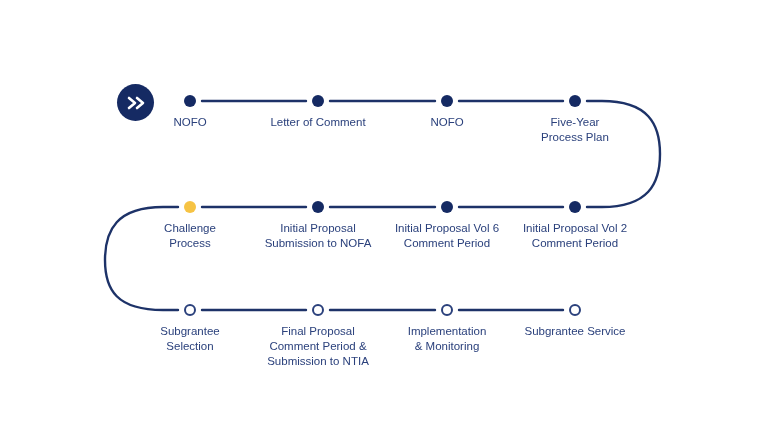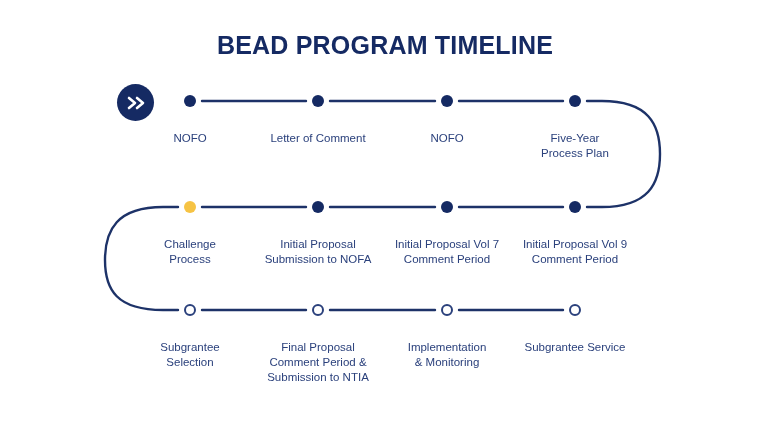--- a/index.html
+++ b/index.html
@@ -83,35 +83,34 @@
   .node.filled-gold .dot {
     background: #f6c344;
   }
   .node.hollow .dot {
     background: #ffffff;
     border: 2px solid #2b417c;
   }
   .node .label {
     position: absolute;
     left: -80px;
-    top: 30px;
+    top: 14px;
     width: 160px;
     text-align: center;
     font-size: 11.5px;
     line-height: 15px;
     color: #2b417c;
     white-space: pre-line;
   }
 </style>
 </head>
 <body>
 
 <div id="canvas">
 
-  <div class="title">BEAD PROGRAM TIMELINE</div>
 
   <svg class="wire-layer" viewBox="0 0 770 433" width="770" height="433">
     <g fill="none" stroke="#1d3268" stroke-width="2.4" stroke-linecap="round">
 
       <line x1="202" y1="101" x2="306" y2="101"></line>
       <line x1="330" y1="101" x2="435" y2="101"></line>
       <line x1="459" y1="101" x2="563" y2="101"></line>
 
       <path d="M 587 101 L 602 101 C 648 101 660 124 660 154 C 660 184 648 207 602 207 L 587 207"></path>
 
@@ -164,27 +163,27 @@
   </div>
 
   <div class="node filled-navy" style="left:318px; top:207px;">
     <span class="dot"></span>
     <span class="label">Initial Proposal
 Submission to NOFA</span>
   </div>
 
   <div class="node filled-navy" style="left:447px; top:207px;">
     <span class="dot"></span>
-    <span class="label">Initial Proposal Vol 7
+    <span class="label">Initial Proposal Vol 6
 Comment Period</span>
   </div>
 
   <div class="node filled-navy" style="left:575px; top:207px;">
     <span class="dot"></span>
-    <span class="label">Initial Proposal Vol 9
+    <span class="label">Initial Proposal Vol 2
 Comment Period</span>
   </div>
 
   <div class="node hollow" style="left:190px; top:310px;">
     <span class="dot"></span>
     <span class="label">Subgrantee
 Selection</span>
   </div>
 
   <div class="node hollow" style="left:318px; top:310px;">

